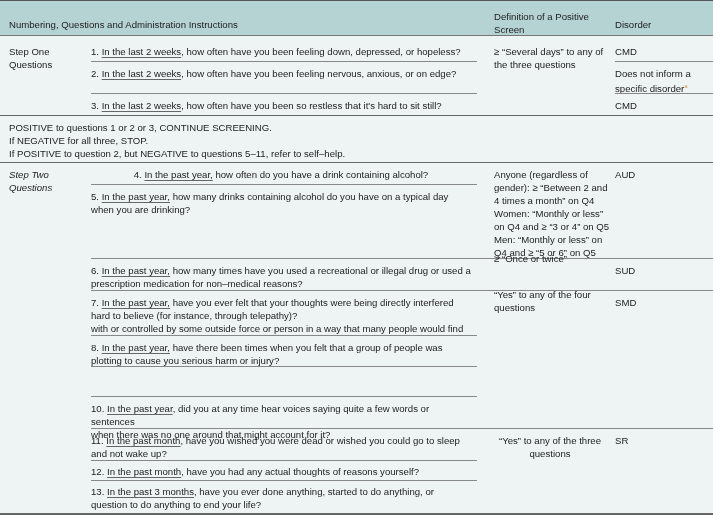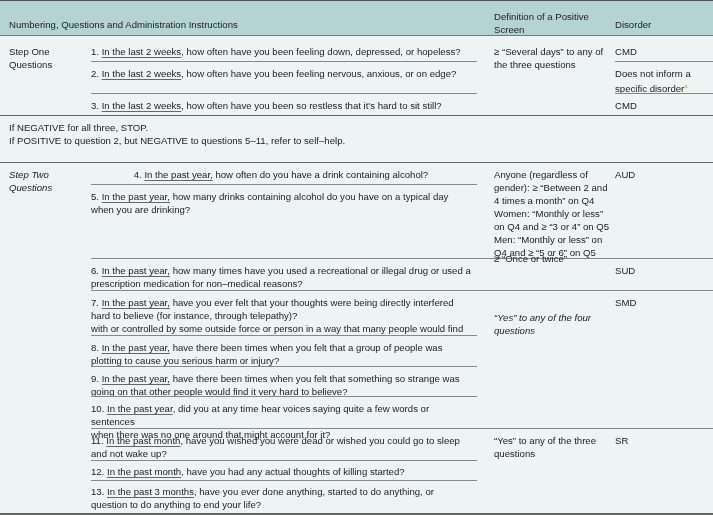--- a/index.html
+++ b/index.html
@@ -54,20 +54,21 @@
   <div class="dis" style="top:67px;">
     <div>Does not inform a</div>
     <div><span>specific disorder</span><sup style="font-size:6px;color:#c8a040;">a</sup></div>
   </div>
   <div class="hline" style="left:615px;top:93px;width:98px;"></div>
   <div class="dis" style="top:99px;">CMD</div>
 
   <div class="hline dark" style="left:0;top:115px;width:713px;"></div>
 
   <div class="abs" style="left:9px;top:121px;">
+    <div>POSITIVE to questions 1 or 2 or 3, CONTINUE SCREENING.</div>
     <div>If NEGATIVE for all three, STOP.</div>
     <div>If POSITIVE to question 2, but NEGATIVE to questions 5–11, refer to self–help.</div>
   </div>
 
   <div class="hline dark" style="left:0;top:162px;width:713px;"></div>
 
   <div class="step" style="top:168px;font-style:italic;">
     <div>Step Two</div>
     <div>Questions</div>
   </div>
@@ -104,48 +105,44 @@
     <div><span>7.</span> <u>In the past year,</u><span> have you ever felt that your thoughts were being directly interfered</span></div>
     <div>hard to believe (for instance, through telepathy)?</div>
     <div>with or controlled by some outside force or person in a way that many people would find</div>
   </div>
   <div class="hline" style="left:91px;top:335px;width:386px;"></div>
   <div class="q" style="top:341px;">
     <div><span>8.</span> <u>In the past year,</u><span> have there been times when you felt that a group of people was</span></div>
     <div>plotting to cause you serious harm or injury?</div>
   </div>
   <div class="hline" style="left:91px;top:366px;width:386px;"></div>
-  <div class="q" style="top:372px;">
-    <div><span>9.</span> <u>In the past year,</u><span> have there been times when you felt that something so strange was</span></div>
-    <div>going on that other people would find it very hard to believe?</div>
-  </div>
   <div class="hline" style="left:91px;top:396px;width:386px;"></div>
   <div class="q" style="top:402px;">
     <div><span>10.</span> <u>In the past year</u><span>, did you at any time hear voices saying quite a few words or sentences</span></div>
     <div>when there was no one around that might account for it?</div>
   </div>
-  <div class="def" style="top:311px;font-style:italic;">
+  <div class="def" style="top:288px;">
     <div>“Yes” to any of the four</div>
     <div>questions</div>
   </div>
   <div class="dis" style="top:296px;">SMD</div>
 
   <div class="hline" style="left:91px;top:428px;width:622px;"></div>
 
   <div class="q" style="top:434px;">
     <div><span>11.</span> <u>In the past month</u><span>, have you wished you were dead or wished you could go to sleep</span></div>
     <div>and not wake up?</div>
   </div>
   <div class="hline" style="left:91px;top:460px;width:386px;"></div>
-  <div class="q" style="top:465px;"><span>12.</span> <u>In the past month</u><span>, have you had any actual thoughts of killing started?</span></div>
+  <div class="q" style="top:465px;"><span>12.</span> <u>In the past month</u><span>, have you had any actual thoughts of reasons yourself?</span></div>
   <div class="hline" style="left:91px;top:480px;width:386px;"></div>
   <div class="q" style="top:485px;">
     <div><span>13.</span> <u>In the past 3 months</u><span>, have you ever done anything, started to do anything, or</span></div>
     <div>question to do anything to end your life?</div>
   </div>
-  <div class="def" style="top:434px;">
+  <div class="def" style="top:434px;text-align:center;">
     <div>“Yes” to any of the three</div>
     <div>questions</div>
   </div>
   <div class="dis" style="top:434px;">SR</div>
 
   <div class="hline dark" style="left:0;top:513px;width:713px;height:2px;"></div>
 </div>
 
 </body></html>

